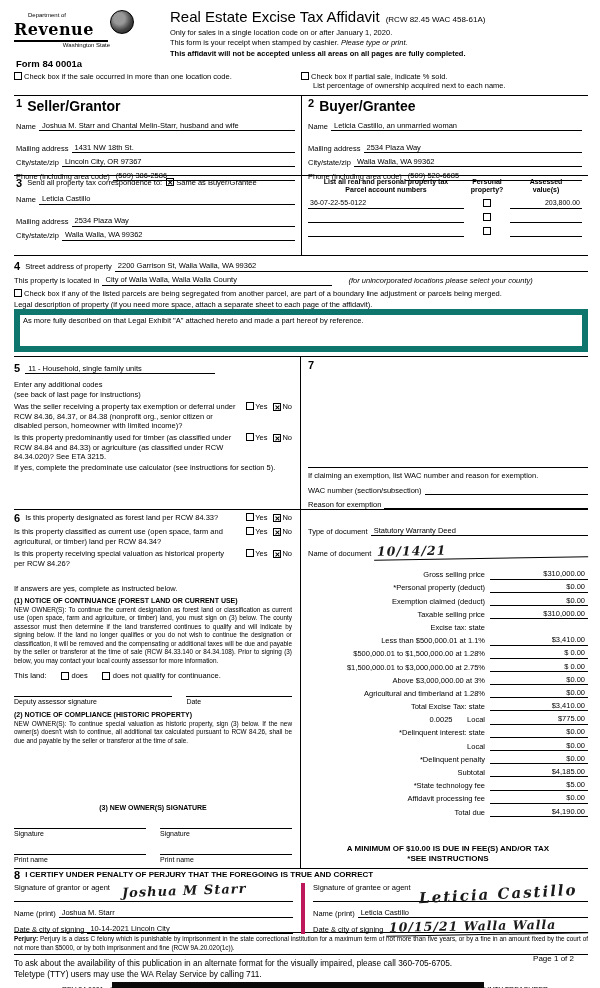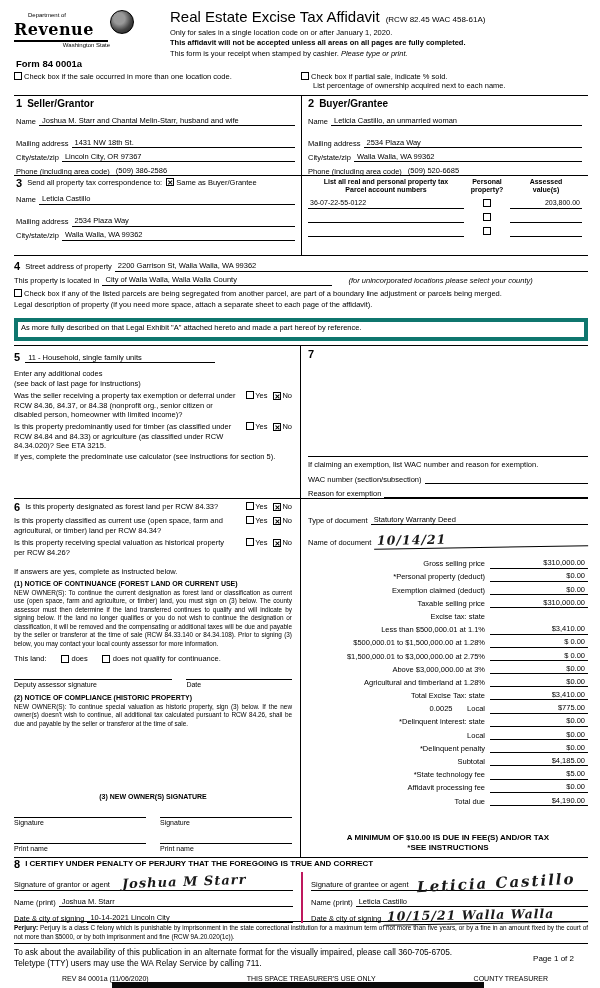--- a/index.html
+++ b/index.html
@@ -30,32 +30,32 @@
   .tline{font-size:7.5px;margin-top:1px}
   .formnum{font-weight:bold;font-size:9.5px;margin:2px 0 2px 2px}
   .checksrow{display:flex;border-bottom:1.5px solid #000;padding-bottom:4px}
   .checksrow>div{width:50%}
   .indent{margin-left:12px}
   
   .two{display:flex;border-bottom:1px solid #000}
   .two>.col{width:50%;padding:2px 6px 4px 2px}
   .two>.col+.col{border-left:1px solid #000;padding-left:6px}
   .headrow{display:flex;align-items:flex-start;margin-bottom:2px}
-  .h2t{font-weight:bold;font-size:10px}
+  .h2t{font-weight:bold;font-size:14px}
   .gap8{margin-top:8px}
   .fldrow{height:14px}
   
   .ptable{font-size:7px}
   .pth{display:flex;text-align:center;font-weight:bold}
   .ptr{display:flex;align-items:flex-end;height:14px}
   .ptc1{flex:1}.ptc2{width:46px;text-align:center;flex:none}.ptc3{width:72px;flex:none}
   .pline{border-bottom:1px solid #000;min-height:10px;padding:0 2px}
   
   .sec4{border-bottom:1px solid #000;padding:2px 0 4px}
-  .legalbox{border:4px solid #0f766e;height:23px;padding:1px 3px;margin-top:9px}
+  .legalbox{border:6px solid #0f766e;height:43px;padding:1px 3px;margin-top:0}
   
   .cols{display:flex;height:512px;border-bottom:1px solid #000}
   .colL{width:50%;flex:none;display:flex;flex-direction:column;padding:3px 8px 4px 0;border-right:1px solid #000}
   .colR{flex:1;display:flex;flex-direction:column;padding:3px 0 4px 7px}
   .sec5{height:150px;border-bottom:1px solid #000;margin-right:-8px;padding-right:8px}
   .sec7{height:150px;border-bottom:1px solid #000;margin-left:-7px;padding-left:7px;display:flex;flex-direction:column}
   .q{display:flex;align-items:flex-start;margin-top:3px}
   .qt{flex:1;padding-right:4px}
   .yn{white-space:nowrap;flex:none}
   .yn .cb{margin-left:6px;margin-right:1px}
@@ -70,22 +70,22 @@
   
   .taxrow{display:flex;justify-content:flex-end;align-items:flex-end;height:13.2px}
   .taxlbl{text-align:right;padding-right:5px;white-space:nowrap}
   .taxval{width:98px;flex:none;border-bottom:1px solid #000;text-align:right;padding-right:3px;min-height:10px}
   .taxval.noline{border-bottom:none}
   .minnote{margin-top:auto;text-align:center;font-weight:bold;font-size:8px}
   
   .sec8{border-bottom:1px solid #000;height:64px;padding-top:1px}
   .sec8cols{display:flex}
   .sec8cols>div{width:50%;padding-right:8px}
-  .sec8cols>div+div{border-left:2px solid #be185d;padding-left:8px;padding-right:0}
-  .sigrow{display:flex;align-items:flex-end;border-bottom:1px solid #000;height:19px;overflow:visible}
+  .sec8cols>div+div{border-left:4px solid #be185d;padding-left:8px;padding-right:0}
+  .sigrow{display:flex;border-bottom:1px solid #000;height:19px;overflow:visible}
   .sigrow .lbl{flex:none;padding-bottom:1px}
   .sig1{font-size:13px;margin-left:12px;transform:rotate(-2deg);letter-spacing:1px}
   .sig2{font-size:15px;margin-left:8px;transform:rotate(-3deg);letter-spacing:2px;position:relative;top:2px}
   .handdate{font-size:12.5px;letter-spacing:1px;transform:rotate(-1deg)}
   .frow{display:flex;align-items:flex-end;height:16px}
   
   .perjury{padding:2px 0;border-bottom:1px solid #000}
   .access{font-size:8.3px;line-height:1.35;padding:3px 0 2px}
   .footrow{display:flex;align-items:flex-start;font-size:7px;margin-top:3px}
   .footrow .rev{margin-left:48px}
@@ -105,22 +105,22 @@
       <div class="logo-rev">Revenue</div>
       <div class="logo-state">Washington State</div>
       <div class="logo-seal"></div>
     </div>
     <div class="titleblock">
       <div>
         <span class="title">Real Estate Excise Tax Affidavit</span>
         <span class="rcw">(RCW 82.45 WAC 458-61A)</span>
       </div>
       <div class="tline">Only for sales in a single location code on or after January 1, 2020.</div>
+      <div class="tline"><span>This form is your receipt when stamped by cashier.</span> <span class="i">Please type or print.</span></div>
       <div class="tline b">This affidavit will not be accepted unless all areas on all pages are fully completed.</div>
-      <div class="tline"><span>This form is your receipt when stamped by cashier.</span> <span class="i">Please type or print.</span></div>
     </div>
   </div>
 
   <div class="formnum">Form 84 0001a</div>
 
   <div class="checksrow">
     <div>
       <span class="cb"></span>
       <span>Check box if the sale occurred in more than one location code.</span>
     </div>
@@ -283,21 +283,21 @@
           <span class="yn"><span class="cb"></span><span>Yes</span><span class="cb">✕</span><span>No</span></span>
         </div>
         <div class="q">
           <span class="qt">Is this property classified as current use (open space, farm and agricultural, or timber) land per RCW 84.34?</span>
           <span class="yn"><span class="cb"></span><span>Yes</span><span class="cb">✕</span><span>No</span></span>
         </div>
         <div class="q">
           <span class="qt">Is this property receiving special valuation as historical property per RCW 84.26?</span>
           <span class="yn"><span class="cb"></span><span>Yes</span><span class="cb">✕</span><span>No</span></span>
         </div>
-        <div style="margin-top:10px">If answers are yes, complete as instructed below.</div>
+        <div style="margin-top:16px">If answers are yes, complete as instructed below.</div>
 
         <div class="ntitle">(1) NOTICE OF CONTINUANCE (FOREST LAND OR CURRENT USE)</div>
         <div class="fine">NEW OWNER(S): To continue the current designation as forest land or classification as current use (open space, farm and agriculture, or timber) land, you must sign on (3) below. The county assessor must then determine if the land transferred continues to qualify and will indicate by signing below. If the land no longer qualifies or you do not wish to continue the designation or classification, it will be removed and the compensating or additional taxes will be due and payable by the seller or transferor at the time of sale (RCW 84.33.140 or 84.34.108). Prior to signing (3) below, you may contact your local county assessor for more information.</div>
 
         <div class="landrow">
           <span>This land:</span>
           <span class="cb"></span>
           <span>does</span>
           <span class="cb"></span>
           <span>does not qualify for continuance.</span>

